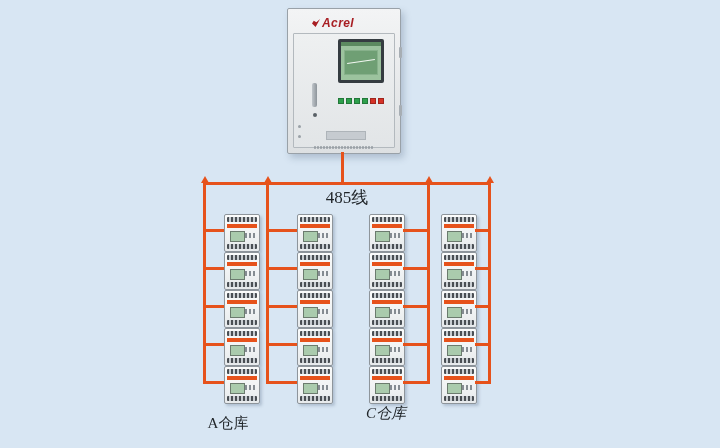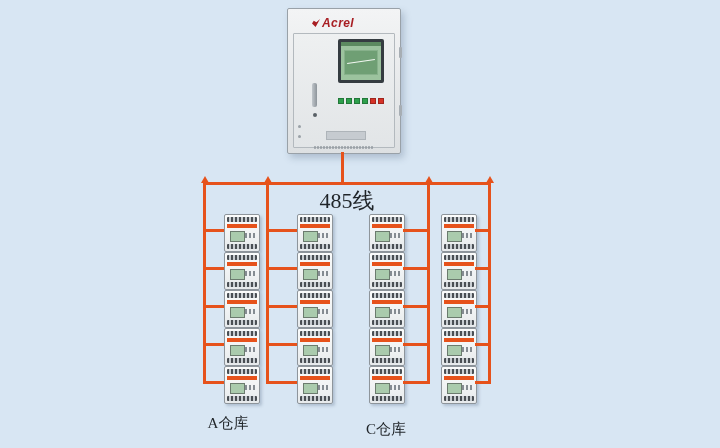--- a/index.html
+++ b/index.html
@@ -16,21 +16,21 @@
   .arrow-up {
     position:absolute; width:0; height:0;
     border-left:4px solid transparent; border-right:4px solid transparent;
     border-bottom:7px solid var(--wire, #e6521b);
   }
 
   
   .bus-label {
     position:absolute; left:312px; top:186px; width:70px; text-align:center;
     font-family:"Liberation Serif","DejaVu Serif",serif;
-    font-size:22px; color: var(--label-text, #1f2428);
+    font-size:17px; color: var(--label-text, #1f2428);
   }
   .wh-label {
     position:absolute; text-align:center;
     font-family:"Liberation Serif","DejaVu Serif",serif;
     font-size:15px; color: var(--label-text, #1f2428);
   }
 
   
   .cabinet {
     position:absolute; left:287px; top:8px; width:112px; height:144px;
@@ -264,21 +264,21 @@
     </div>
     <div class="wire h" style="left: 403px; top: 343px; width: 27px;"></div>
     <div class="device" style="left: 369px; top: 366px;">
       <span class="term top"></span>
       <span class="band"></span>
       <span class="lcd"></span>
       <span class="keys"></span>
       <span class="term bot"></span>
     </div>
     <div class="wire h" style="left: 403px; top: 381px; width: 27px;"></div>
-    <div class="wh-label" style="left: 346px; top: 420px; width: 80px;">C仓库</div>
+    <div class="wh-label" style="left: 346px; top: 404px; width: 80px; font-style: italic;">C仓库</div>
     <div class="wire v" style="left: 488px; top: 182px; height: 202px;"></div>
     <div class="arrow-up" style="left: 486px; top: 176px;"></div>
     <div class="device" style="left: 441px; top: 214px;">
       <span class="term top"></span>
       <span class="band"></span>
       <span class="lcd"></span>
       <span class="keys"></span>
       <span class="term bot"></span>
     </div>
     <div class="wire h" style="left: 475px; top: 229px; width: 16px;"></div>

